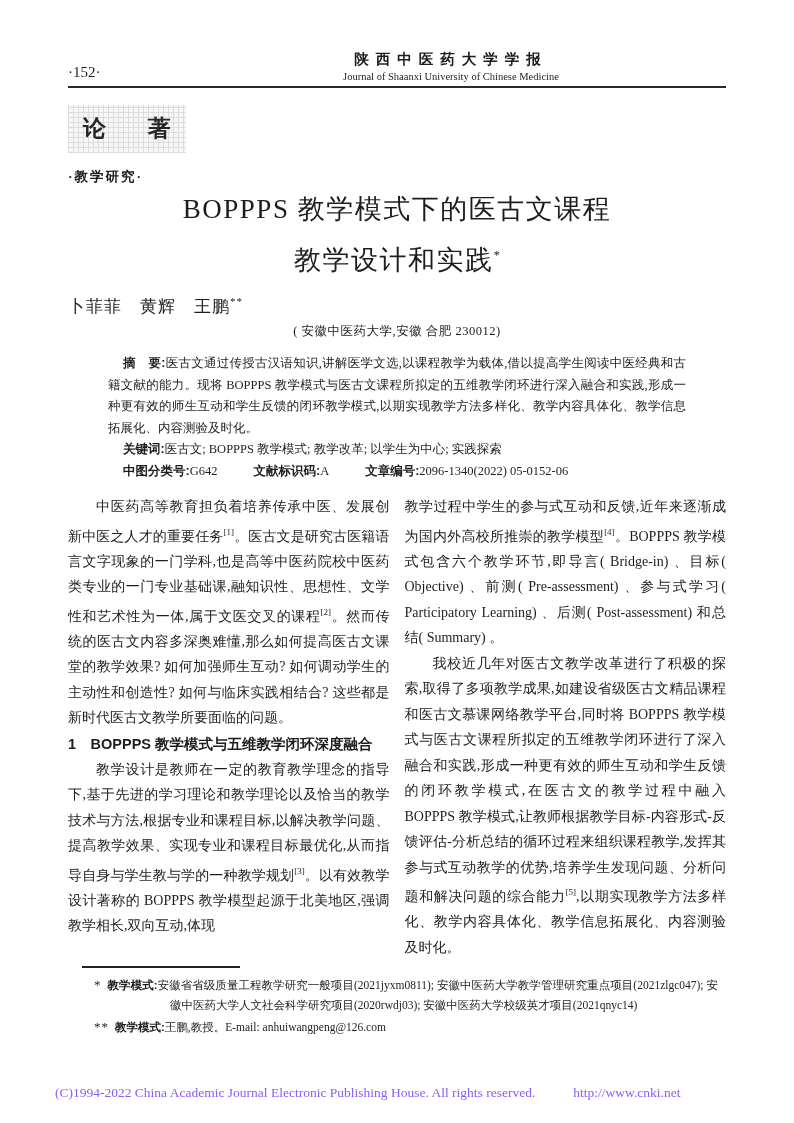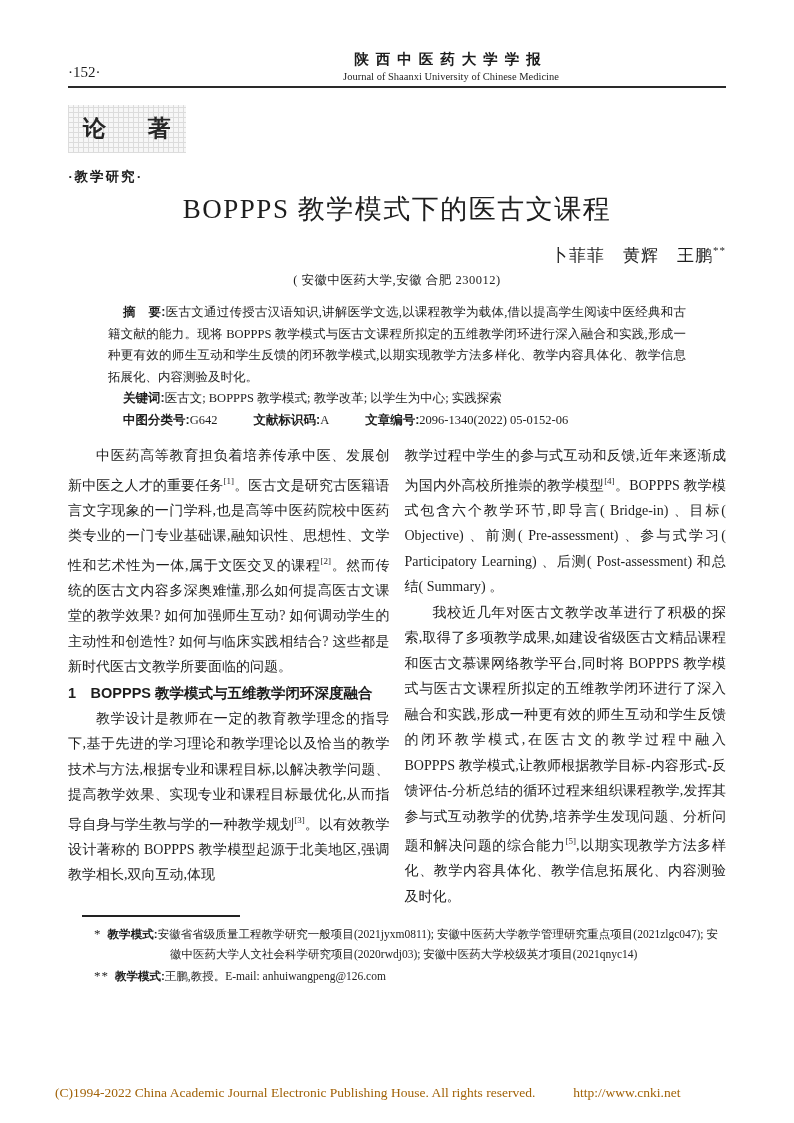--- a/index.html
+++ b/index.html
@@ -29,21 +29,21 @@
     background-color:#f7f7f7;
     background-image:
       repeating-linear-gradient(0deg,#dcdcdc 0 1px,transparent 1px 5px),
       repeating-linear-gradient(90deg,#dcdcdc 0 1px,transparent 1px 5px);
   }
   .marker { margin-top:15px; font-size:13.5px; font-weight:bold; letter-spacing:2px; }
 
   
   .title { margin-top:1px; text-align:center; font-size:27px; line-height:45px; letter-spacing:1.5px; }
   .title .mark { font-size:13px; vertical-align:super; letter-spacing:0; }
-  .authors { margin-top:12px; text-align:right; font-size:17px; letter-spacing:1px; }
+  .authors { margin-top:12px; text-align:left; font-size:17px; letter-spacing:1px; }
   .authors .mark { font-size:11px; vertical-align:super; }
   .affil { margin-top:5px; text-align:center; font-size:12.5px; letter-spacing:0.5px; }
 
   
   .meta { width:578px; margin:13px auto 0 auto; font-size:12.5px; line-height:21.5px; text-align:justify; }
   .meta p { text-indent:1.2em; }
   .lbl { font-family:"Liberation Sans","DejaVu Sans",sans-serif; font-weight:bold; }
   .clc-item { margin-right:36px; }
   .clc-item:last-child { margin-right:0; }
 
@@ -56,21 +56,21 @@
         font-family:"Liberation Sans","DejaVu Sans",sans-serif; }
 
   
   .fnsep { margin:6px 0 0 14px; width:158px; border-top:2px solid #222; }
   .fns { margin-top:7px; padding-left:26px; padding-right:8px; font-size:11.5px; line-height:19.5px; }
   .fn { padding-left:76px; text-indent:-76px; text-align:justify; margin-bottom:2px; }
   .fn .star { font-size:13px; letter-spacing:1px; padding-right:6px; }
 
   
   .footer { position:absolute; left:55px; right:36px; bottom:22px;
-            display:flex; gap:38px; color:#a16207; font-size:13.5px; }
+            display:flex; gap:38px; color:#8b5cf6; font-size:13.5px; }
 </style>
 </head>
 <body>
 
 <div class="page">
   <div class="inner">
 
     <div class="hdr">
       <div class="hdr-pagenum">·152·</div>
       <div class="hdr-c">
@@ -80,20 +80,21 @@
     </div>
 
     <div>
       <span class="badge">论 著</span>
     </div>
 
     <div class="marker">·教学研究·</div>
 
     <div class="title">
       <div>BOPPPS 教学模式下的医古文课程</div>
+      <div><span>教学设计和实践</span><span class="mark">*</span></div>
     </div>
 
     <div class="authors"><span>卜菲菲　黄辉　王鹏</span><span class="mark">**</span></div>
     <div class="affil">( 安徽中医药大学,安徽 合肥 230012)</div>
 
     <div class="meta">
       <p><span class="lbl">摘　要:</span><span>医古文通过传授古汉语知识,讲解医学文选,以课程教学为载体,借以提高学生阅读中医经典和古籍文献的能力。现将 BOPPPS 教学模式与医古文课程所拟定的五维教学闭环进行深入融合和实践,形成一种更有效的师生互动和学生反馈的闭环教学模式,以期实现教学方法多样化、教学内容具体化、教学信息拓展化、内容测验及时化。</span></p>
       <p><span class="lbl">关键词:</span><span>医古文; BOPPPS 教学模式; 教学改革; 以学生为中心; 实践探索</span></p>
       <p><span class="clc-item"><span class="lbl">中图分类号:</span><span>G642</span></span><span class="clc-item"><span class="lbl">文献标识码:</span><span>A</span></span><span class="clc-item"><span class="lbl">文章编号:</span><span>2096-1340(2022) 05-0152-06</span></span></p>
     </div>

